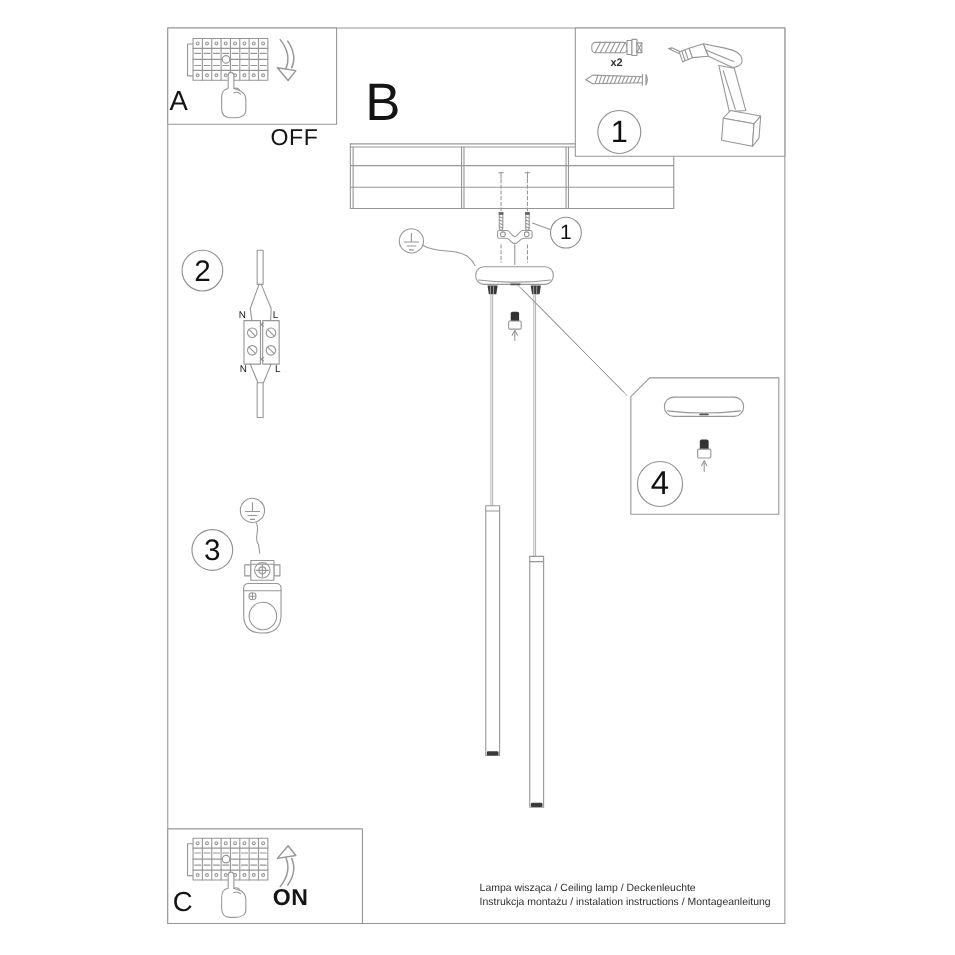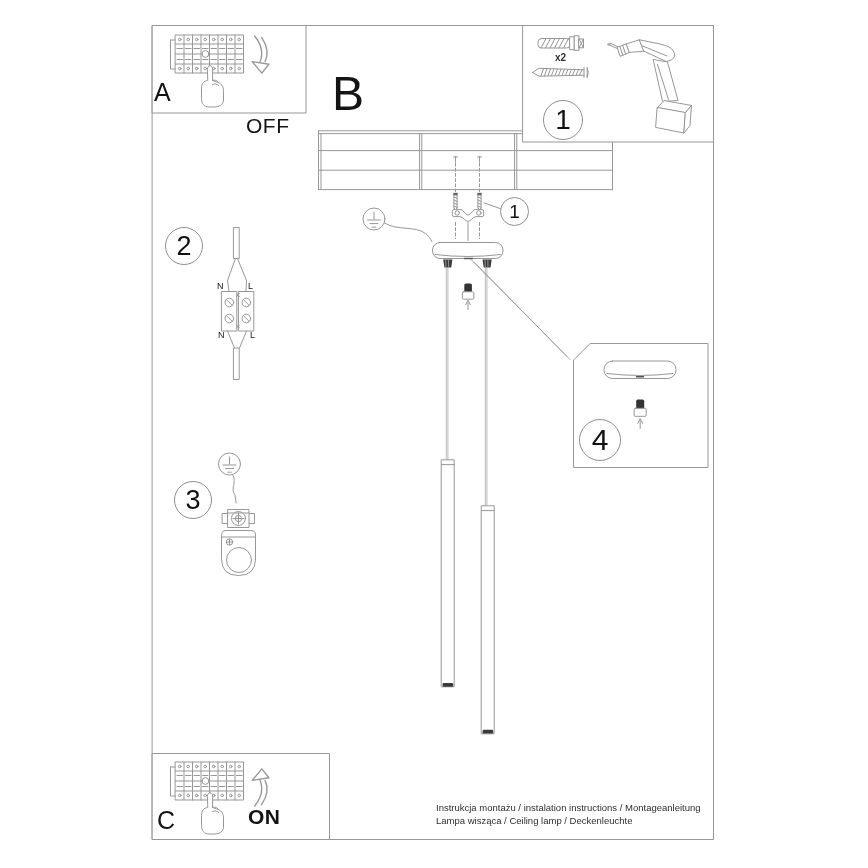--- a/index.html
+++ b/index.html
@@ -249,17 +249,17 @@
 <div class="callout" style="left:165px;top:227px;width:36px;height:36px;font-size:27px;">2</div>
 <div class="callout" style="left:174px;top:481px;width:36px;height:36px;font-size:27px;">3</div>
 <div class="callout" style="left:579px;top:419px;width:40px;height:40px;font-size:30px;">4</div>
 
 <span class="lbl tiny" style="left:217px;top:282px;">N</span>
 <span class="lbl tiny" style="left:248px;top:282px;">L</span>
 <span class="lbl tiny" style="left:218px;top:331px;">N</span>
 <span class="lbl tiny" style="left:250px;top:331px;">L</span>
 
 <div class="footer">
+  <div>Lampa wisząca / Ceiling lamp / Deckenleuchte</div>
   <div>Instrukcja montażu / instalation instructions / Montageanleitung</div>
-  <div>Lampa wisząca / Ceiling lamp / Deckenleuchte</div>
 </div>
 
 </div>
 
 </body></html>

